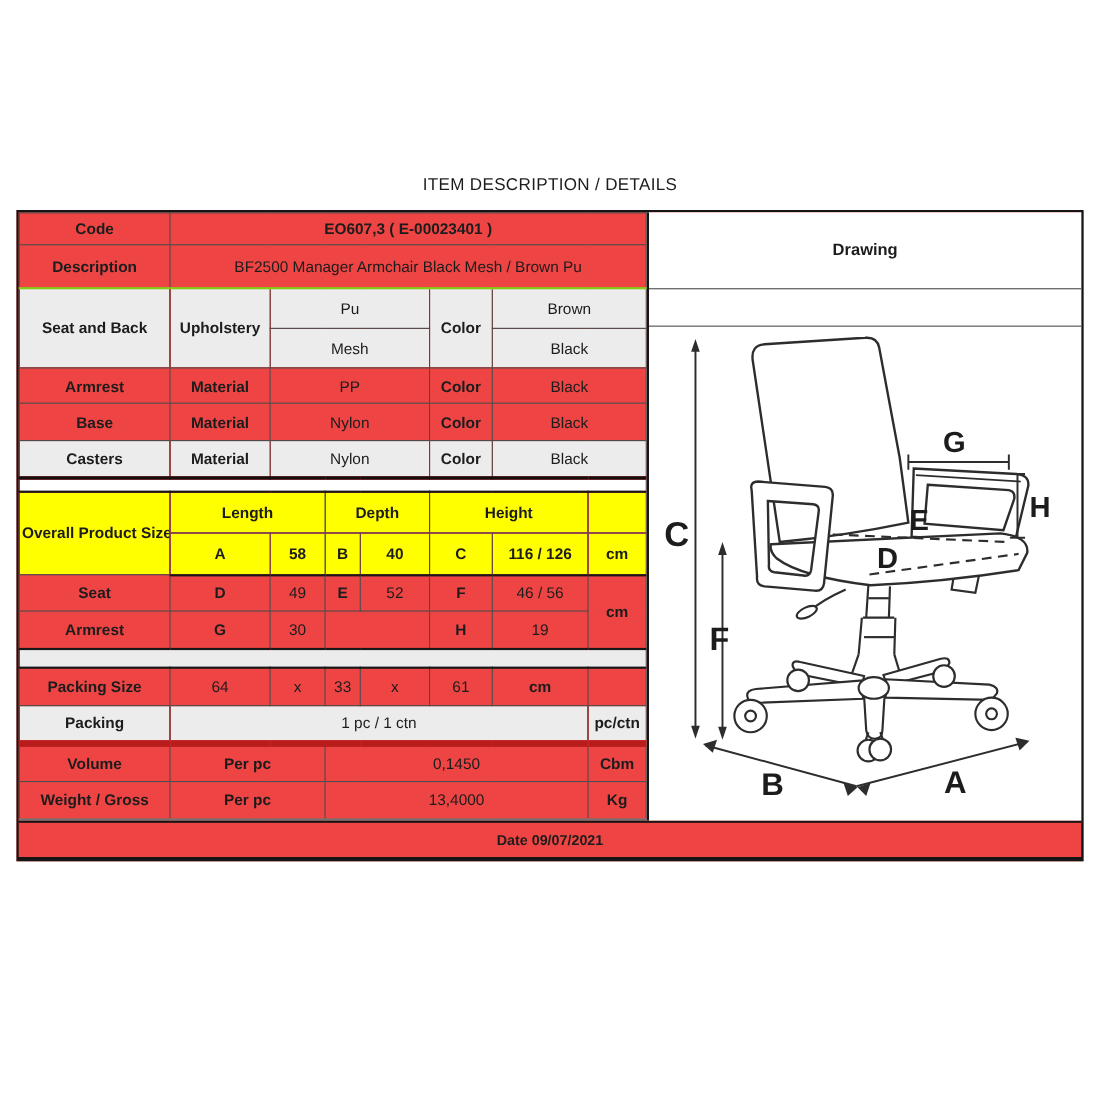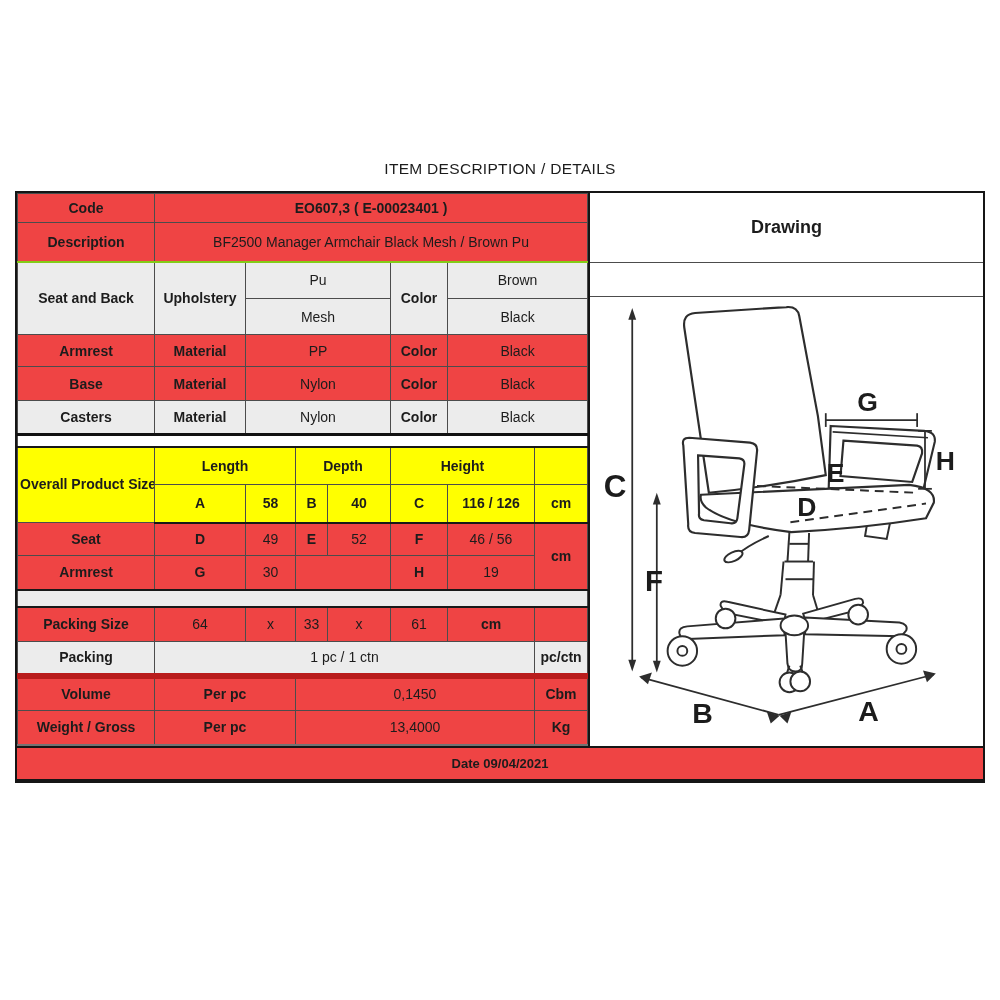--- a/index.html
+++ b/index.html
@@ -17,21 +17,21 @@
   td.ysec{font-size:12.5px;line-height:1.25;white-space:normal;}
   tr.sep1 td{border-top:3px solid #111;border-bottom:2px solid #181818;background:#fff;}
   tr.sep2 td{background:#ececec;border-top:2px solid #181818;border-bottom:2px solid #181818;}
   tr.desc td{border-bottom:2px solid #84cc16;margin-left:24px;}
   tr.yval td{border-bottom:2px solid #181818;}
   tr.armd td{border-bottom:2px solid #181818;}
   tr.pack td{border-bottom:6px solid #b91c1c;}
   tr.wt td{border-bottom:2px solid #737373;}
   td.hideL{border-left-style:hidden;}
   .rightpanel{flex:1;border-left:2px solid #151515;display:flex;flex-direction:column;background:#fff;}
-  .drawhead{height:69px;border-bottom:1px solid #4c4c4c;display:flex;align-items:center;justify-content:center;font-weight:bold;font-size:18px;}
+  .drawhead{height:69px;border-bottom:1px solid #4c4c4c;display:flex;align-items:center;justify-content:center;font-weight:bold;font-size:15px;}
   .drawstrip{height:33px;border-bottom:1px solid #4c4c4c;}
   .drawarea{flex:1;position:relative;}
   .drawarea svg{display:block;width:100%;height:100%;}
   .datebar{border-top:2px solid #151515;height:31px;display:flex;align-items:center;justify-content:center;font-weight:bold;font-size:13px;}
   svg text{font-family:"Liberation Sans",sans-serif;font-weight:bold;fill:#1c1c1c;}
 </style>
 </head>
 <body>
 
 <div class="sheet">
@@ -256,15 +256,15 @@
             <text x="352" y="173" font-size="27">H</text>
             <text x="241" y="185" font-size="27">E</text>
             <text x="211" y="220" font-size="27">D</text>
             <text x="104" y="430" font-size="29">B</text>
             <text x="273" y="428" font-size="29">A</text>
           </svg>
         </div>
       </div>
     </div>
 
-    <div class="datebar">Date 09/04/2021</div>
+    <div class="datebar">Date 09/07/2021</div>
   </div>
 </div>
 
 </body></html>

